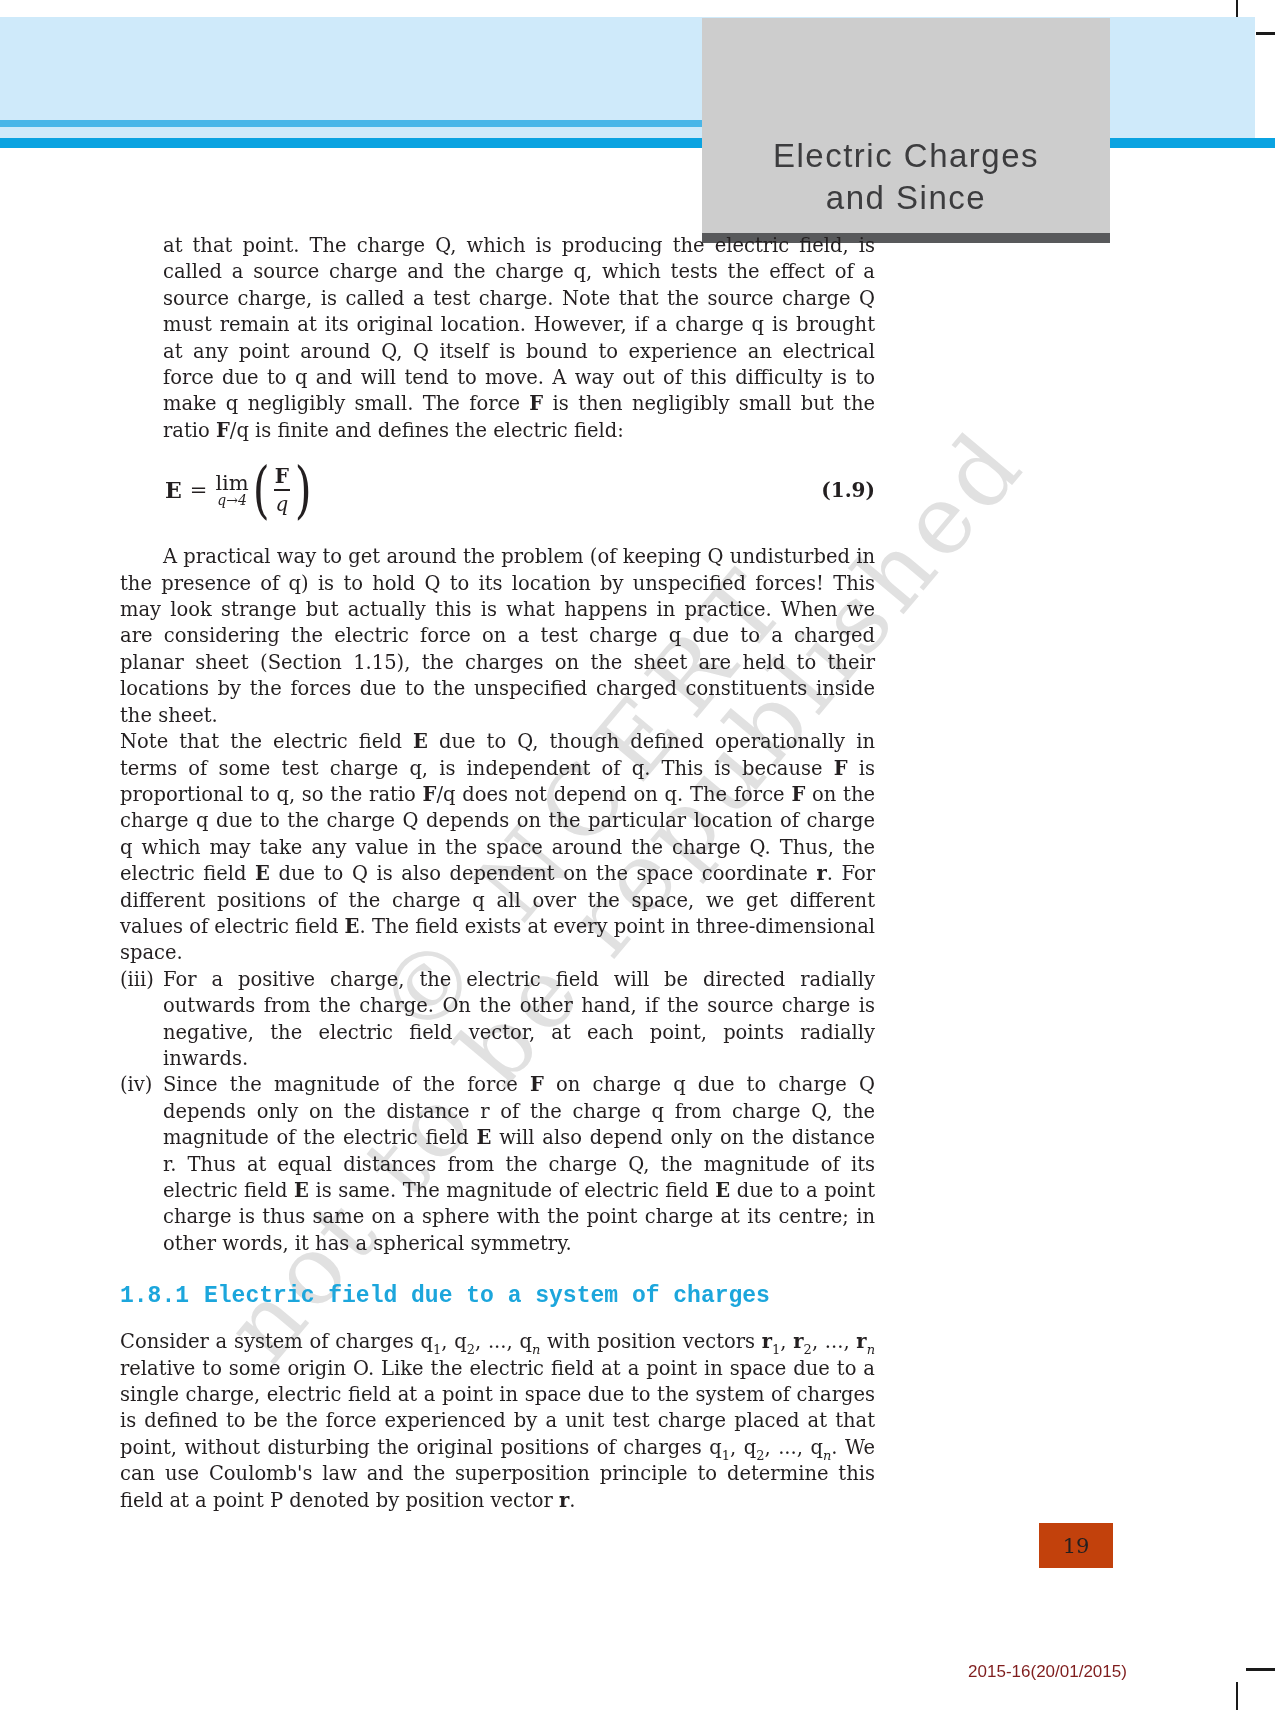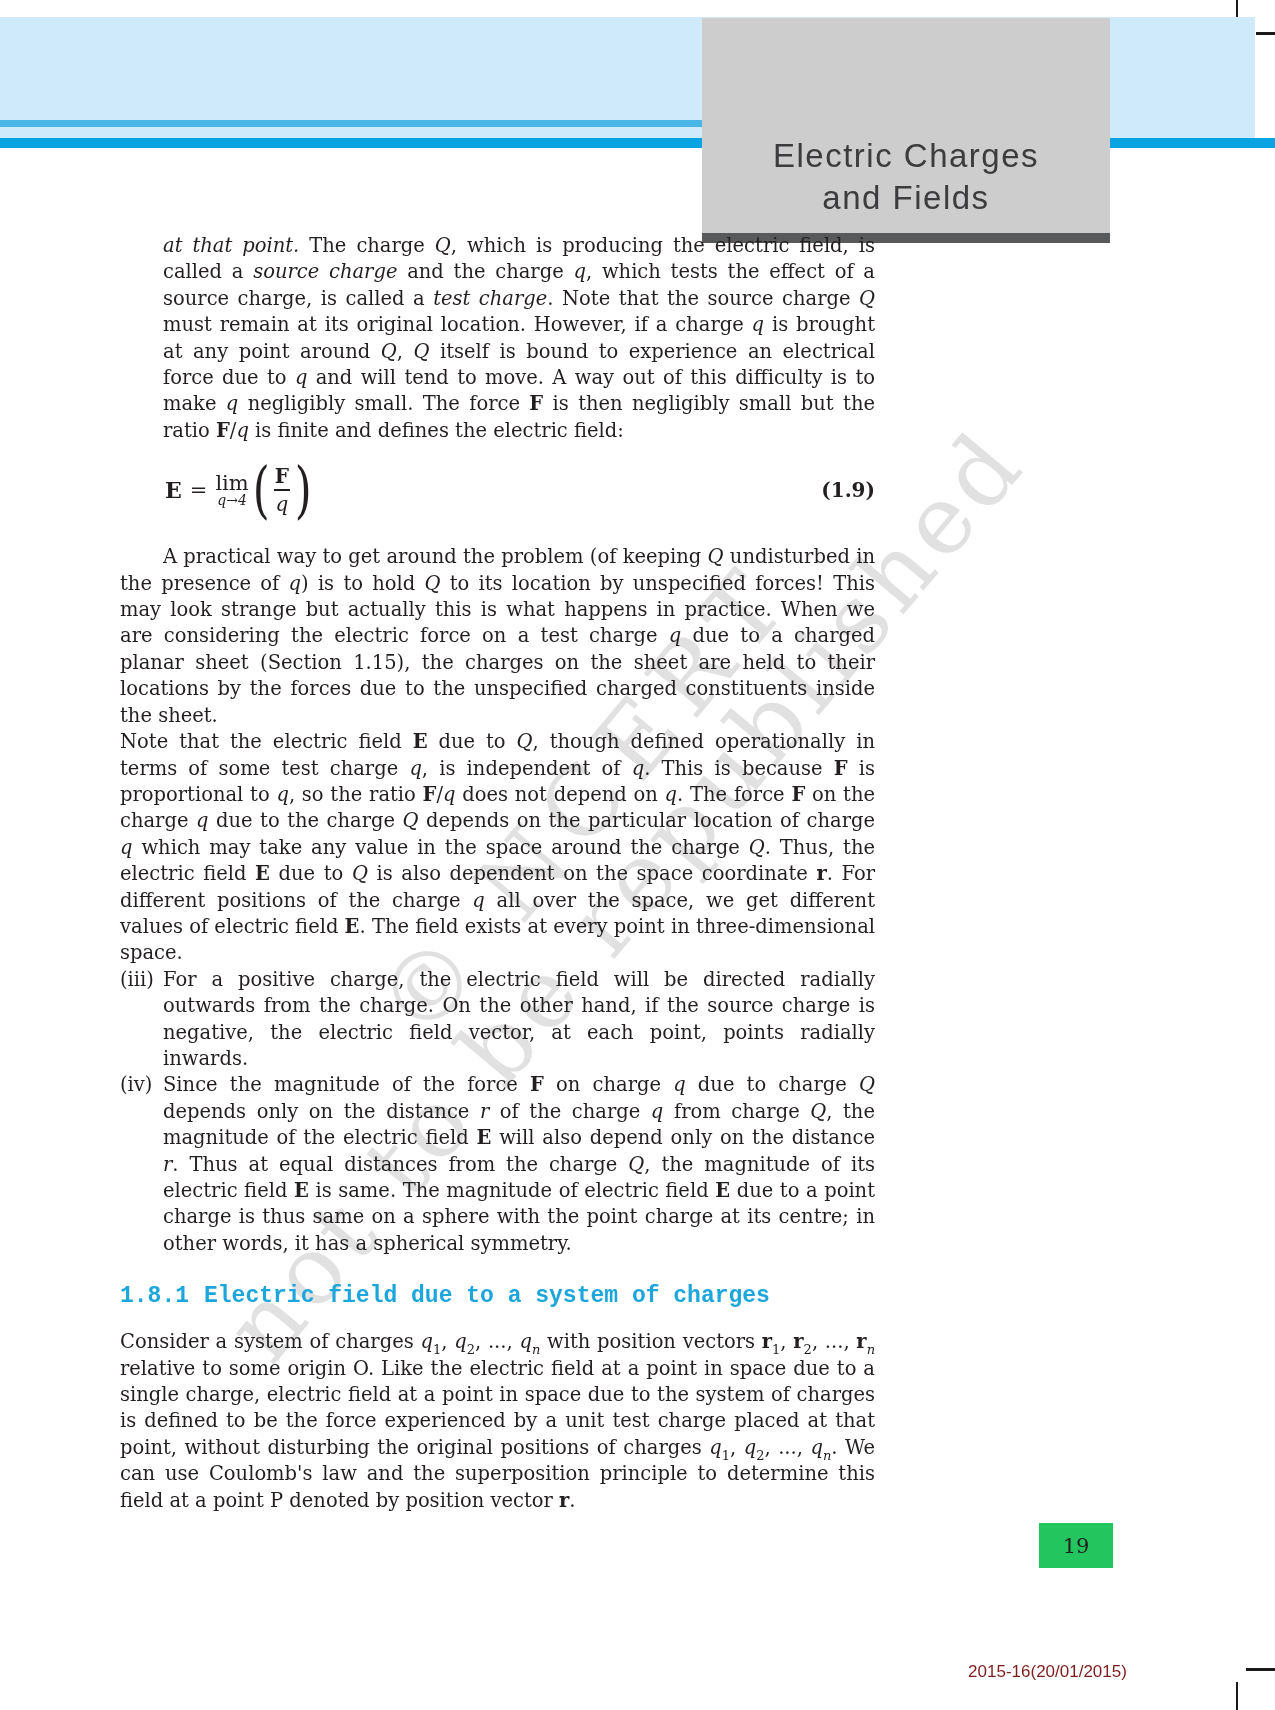--- a/index.html
+++ b/index.html
@@ -30,21 +30,21 @@
   .wm1{left:585px;top:800px;font-size:95px;letter-spacing:14px;
        transform:translate(-50%,-50%) rotate(-50deg);}
   .wm2{left:625px;top:895px;font-size:95px;letter-spacing:7px;
        transform:translate(-50%,-50%) rotate(-50deg);}
 
   
   .column{position:absolute;left:120px;top:233px;width:755px;z-index:1;
           font-size:19.5px;line-height:26.4px;text-align:justify;}
   .para1{margin-left:43px;}
   .para2{text-indent:43px;margin-top:20px;}
-  .it{font-style:italic;}
+  .it{}
   .bd{font-weight:bold;}
   sub{font-size:13px;line-height:0;vertical-align:-6px;}
   sub.si{font-style:italic;}
 
   .eq-row{display:flex;justify-content:space-between;align-items:center;
           margin:12px 0 10px;padding-left:45px;height:68px;}
   .eq{display:inline-flex;align-items:center;}
   .eq-E{font-weight:bold;font-size:22px;}
   .eq-sign{margin:0 8px;font-size:21px;}
   .eq-lim{display:inline-flex;flex-direction:column;align-items:center;margin-right:0;}
@@ -60,36 +60,36 @@
   .list-item{display:flex;margin-top:0;}
   .list-item .marker{width:43px;flex:none;text-align:left;}
   .list-item .item-text{flex:1;text-align:justify;}
 
   .section-heading{margin-top:24px;margin-bottom:18px;color:#1ca6dc;font-weight:bold;
                    font-size:23px;line-height:30px;text-align:left;font-family:Liberation Mono, monospace;}
   .section-heading .sec-num{margin-right:15px;}
 
   
   .page-num-box{position:absolute;left:1039px;top:1523px;width:74px;height:45px;
-                background:#22c55e;display:flex;align-items:center;justify-content:center;
+                background:#c2410c;display:flex;align-items:center;justify-content:center;
                 font-size:21px;color:#231f20;z-index:1;}
   .footer-note{position:absolute;left:955px;top:1662px;width:185px;text-align:center;
                font-family:"Liberation Sans",sans-serif;font-size:17px;color:#7f1d1d;}
 </style>
 </head>
 <body>
 
 <div class="page">
 
   <div class="band-light"></div>
   <div class="band-mid"></div>
   <div class="band-cyan"></div>
   <div class="chapter-box">
     <div class="line">Electric Charges</div>
-    <div class="line">and Fields</div>
+    <div class="line">and Since</div>
   </div>
   <div class="chapter-bar"></div>
 
   <div class="crop crop-tv"></div>
   <div class="crop crop-th"></div>
   <div class="crop crop-bh"></div>
   <div class="crop crop-bv"></div>
 
   <div class="wm wm1">© NCERT</div>
   <div class="wm wm2">not to be republished</div>

